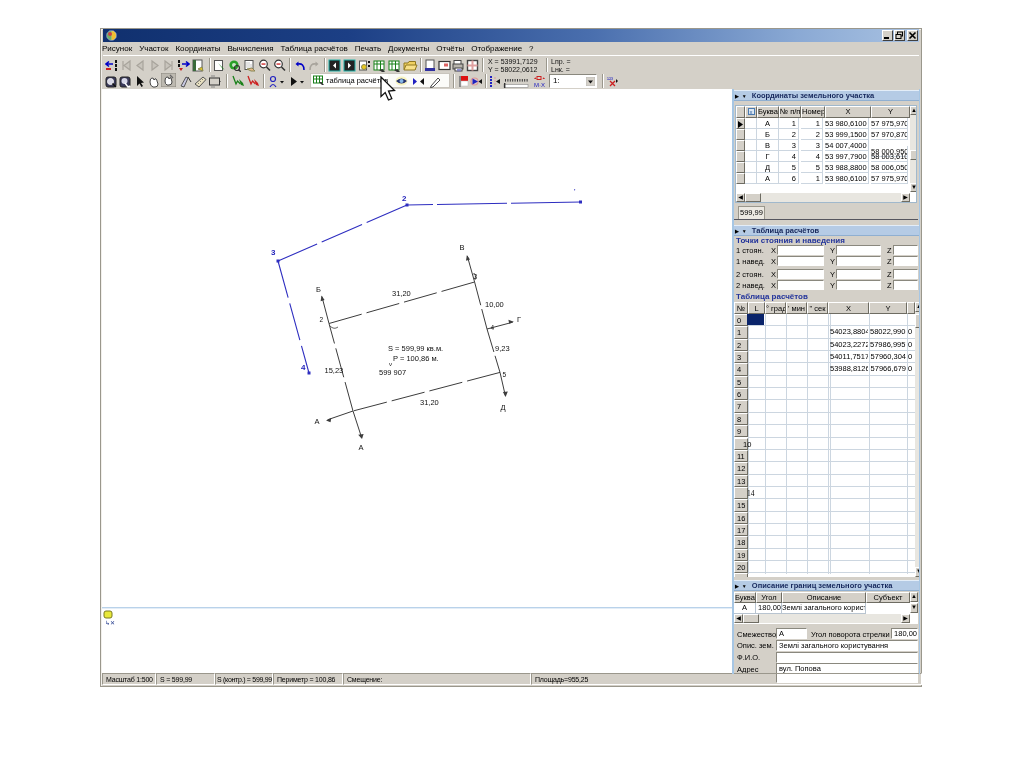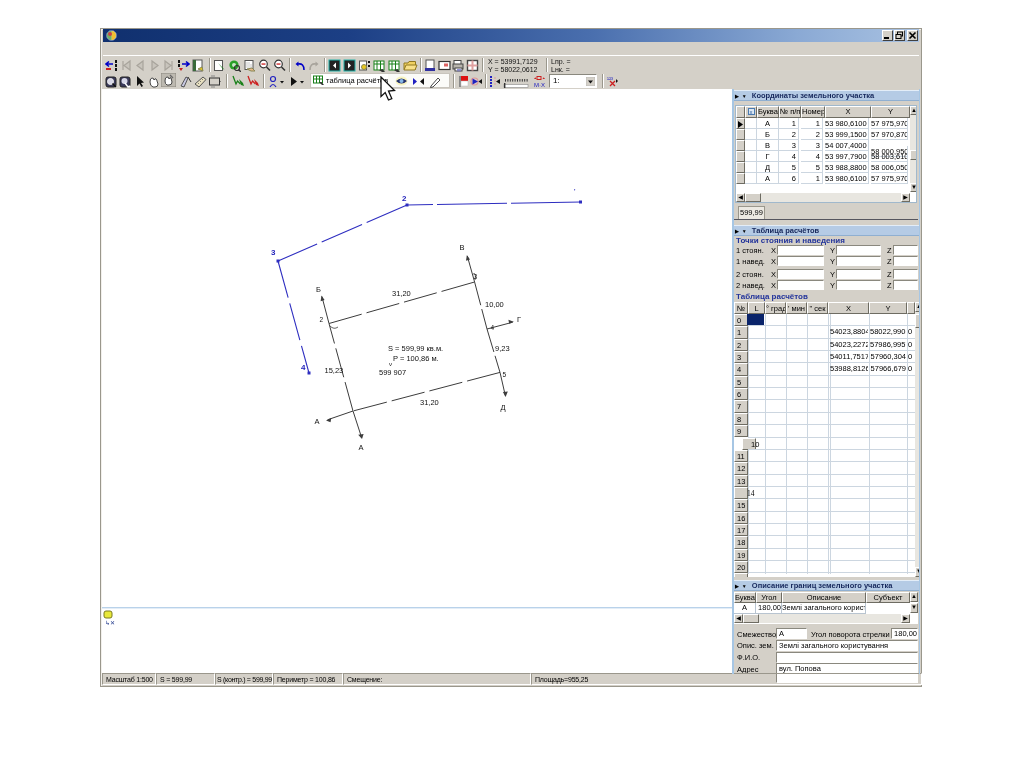--- a/index.html
+++ b/index.html
@@ -62,20 +62,23 @@
       <circle cx="4" cy="4" r="2" fill="#cc4444"></circle>
     </svg>
     <span class="tbtns"><span class="tbtn"><svg width="9" height="9" viewBox="0 0 9 9">
             <rect x="1" y="6" width="5" height="2" fill="#000"></rect>
           </svg></span><span class="tbtn"><svg width="9" height="9" viewBox="0 0 9 9">
             <rect x="2.5" y="1" width="5" height="4" fill="none" stroke="#000"></rect>
             <rect x="1" y="3.5" width="5" height="4" fill="#d4d0c8" stroke="#000"></rect>
           </svg></span><span class="tbtn" style="margin-left:2px"><svg width="9" height="9" viewBox="0 0 9 9">
             <path d="M1.5 1.5 L7.5 7.5 M7.5 1.5 L1.5 7.5" stroke="#000" stroke-width="1.6"></path>
           </svg></span></span>
+  </div>
+  <div class="menu">
+    <span>Рисунок</span><span>Участок</span><span>Координаты</span><span>Вычисления</span><span>Таблица расчётов</span><span>Печать</span><span>Документы</span><span>Отчёты</span><span>Отображение</span><span>?</span>
   </div>
   <div class="tb1" id="tb1">
       <span class="ic" style="left:2px;top:2px;width:13px;height:13px;"><svg width="13" height="13" viewBox="0 0 13 13">
           <path d="M1 5 h7 M4 2.5 L1 5 L4 7.5" stroke="#0000c8" stroke-width="1.6" fill="none"></path>
           <rect x="1" y="9" width="5" height="2" fill="#cc2020"></rect>
           <rect x="10" y="1" width="2" height="3" fill="#111"></rect>
           <rect x="10" y="5" width="2" height="3" fill="#111"></rect>
           <rect x="10" y="9" width="2" height="3" fill="#111"></rect>
         </svg></span>
       <span class="ic" style="left:17px;top:2px;width:13px;height:13px;"><svg width="13" height="13" viewBox="0 0 13 13">
@@ -545,21 +548,21 @@
         <div class="rowsel" style="left:0;top:73.75px;width:14px;height:12.35px;font-size:7.5px;text-align:left;line-height:12.35px;padding-left:2px;">5</div>
         <div style="position:absolute;left:14px;top:85.10px;width:167px;height:1px;background:#ccd6e0;"></div>
         <div class="rowsel" style="left:0;top:86.10px;width:14px;height:12.35px;font-size:7.5px;text-align:left;line-height:12.35px;padding-left:2px;">6</div>
         <div style="position:absolute;left:14px;top:97.45px;width:167px;height:1px;background:#ccd6e0;"></div>
         <div class="rowsel" style="left:0;top:98.45px;width:14px;height:12.35px;font-size:7.5px;text-align:left;line-height:12.35px;padding-left:2px;">7</div>
         <div style="position:absolute;left:14px;top:109.80px;width:167px;height:1px;background:#ccd6e0;"></div>
         <div class="rowsel" style="left:0;top:110.80px;width:14px;height:12.35px;font-size:7.5px;text-align:left;line-height:12.35px;padding-left:2px;">8</div>
         <div style="position:absolute;left:14px;top:122.15px;width:167px;height:1px;background:#ccd6e0;"></div>
         <div class="rowsel" style="left:0;top:123.15px;width:14px;height:12.35px;font-size:7.5px;text-align:left;line-height:12.35px;padding-left:2px;">9</div>
         <div style="position:absolute;left:14px;top:134.50px;width:167px;height:1px;background:#ccd6e0;"></div>
-        <div class="rowsel" style="left:0;top:135.50px;width:14px;height:12.35px;font-size:7.5px;text-align:left;line-height:12.35px;padding-left:8px;margin-left:8px;">10</div>
+        <div class="rowsel" style="left:0;top:135.50px;width:14px;height:12.35px;font-size:7.5px;text-align:left;line-height:12.35px;padding-left:8px;">10</div>
         <div style="position:absolute;left:14px;top:146.85px;width:167px;height:1px;background:#ccd6e0;"></div>
         <div class="rowsel" style="left:0;top:147.85px;width:14px;height:12.35px;font-size:7.5px;text-align:left;line-height:12.35px;padding-left:2px;">11</div>
         <div style="position:absolute;left:14px;top:159.20px;width:167px;height:1px;background:#ccd6e0;"></div>
         <div class="rowsel" style="left:0;top:160.20px;width:14px;height:12.35px;font-size:7.5px;text-align:left;line-height:12.35px;padding-left:2px;">12</div>
         <div style="position:absolute;left:14px;top:171.55px;width:167px;height:1px;background:#ccd6e0;"></div>
         <div class="rowsel" style="left:0;top:172.55px;width:14px;height:12.35px;font-size:7.5px;text-align:left;line-height:12.35px;padding-left:2px;">13</div>
         <div style="position:absolute;left:14px;top:183.90px;width:167px;height:1px;background:#ccd6e0;"></div>
         <div class="rowsel" style="left:0;top:184.90px;width:14px;height:12.35px;font-size:7.5px;text-align:left;line-height:12.35px;padding-left:12px;font-family:Liberation Serif, serif;">14</div>
         <div style="position:absolute;left:14px;top:196.25px;width:167px;height:1px;background:#ccd6e0;"></div>
         <div class="rowsel" style="left:0;top:197.25px;width:14px;height:12.35px;font-size:7.5px;text-align:left;line-height:12.35px;padding-left:2px;">15</div>

